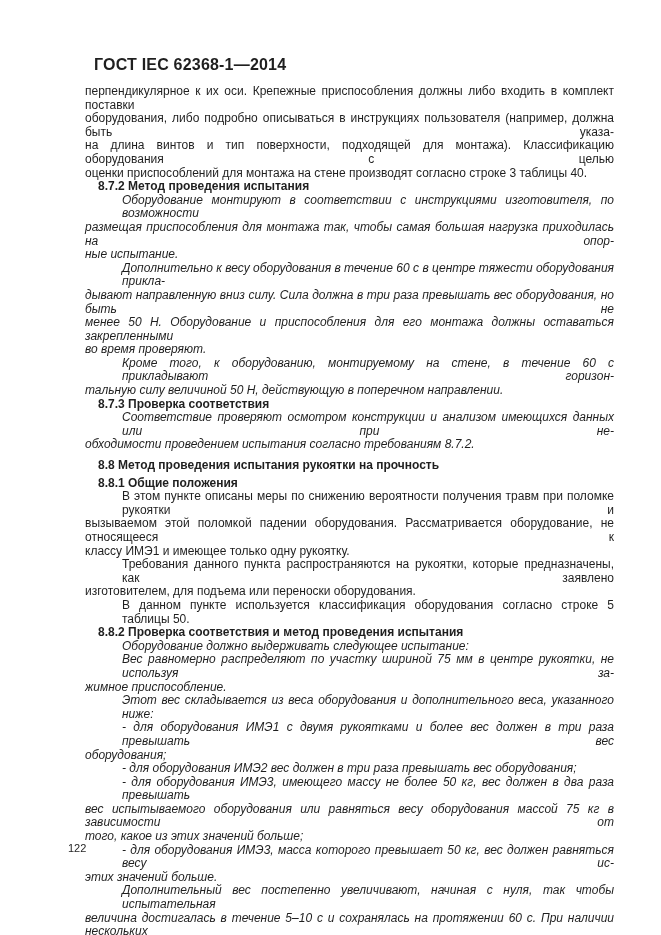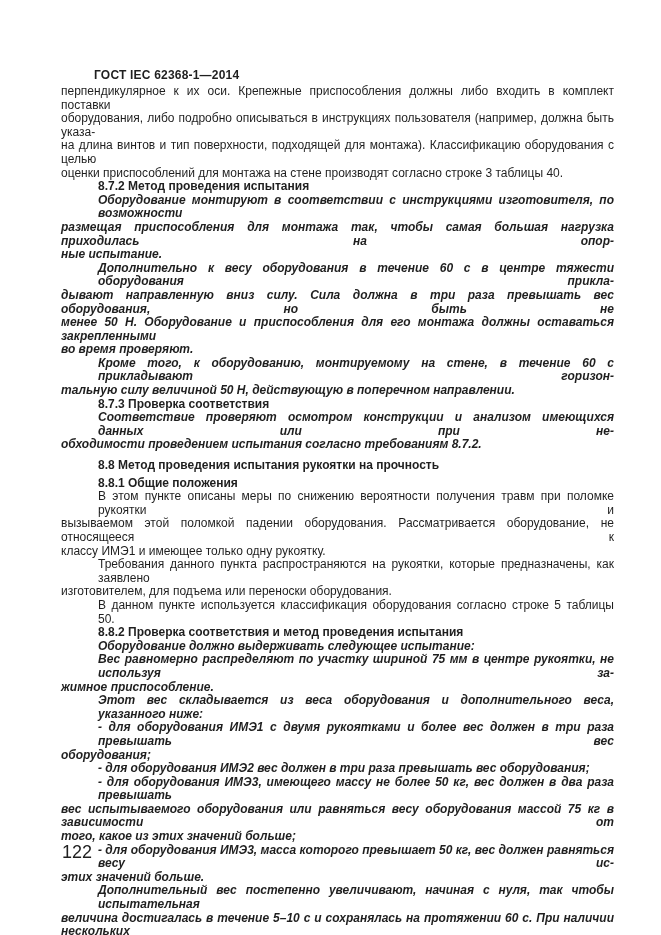--- a/index.html
+++ b/index.html
@@ -12,61 +12,62 @@
     width: 661px;
     height: 935px;
     background: #ffffff;
     font-family: "Liberation Sans", sans-serif;
     color: #1f1f1f;
     overflow: hidden;
   }
   .running-header {
     position: absolute;
     left: 62px;
-    top: 68px;
-    font-size: 12px;
+    top: 56px;
+    font-size: 16px;
     font-weight: 700;
     letter-spacing: 0.2px;
     white-space: nowrap;
     padding-left: 32px;
   }
   .doc-body {
     position: absolute;
     left: 61px;
     top: 85px;
     width: 553px;
     font-size: 12px;
     line-height: 13.6px;
   }
   .para { margin: 0; }
-  .para.italic { font-style: italic; font-weight: bold; }
+  .para.italic { font-style: italic; }
   .line {
     text-align: justify;
     text-align-last: justify;
+    margin-left: 24px;
   }
   .line.last {
     text-align-last: left;
   }
   .line.indent {
     padding-left: 37px;
   }
   .heading {
     font-weight: 700;
     padding-left: 37px;
     line-height: 13.6px;
   }
   .heading.h2 {
     margin-top: 7px;
     margin-bottom: 4px;
   }
   .page-number {
     position: absolute;
-    left: 62px;
+    left: 68px;
     top: 842px;
-    font-size: 18px;
+    font-size: 11px;
   }
 </style>
 </head>
 <body>
 
 <div class="page">
   <div class="running-header">ГОСТ IEC 62368-1—2014</div>
 
   <div class="doc-body">
       <div class="para">

